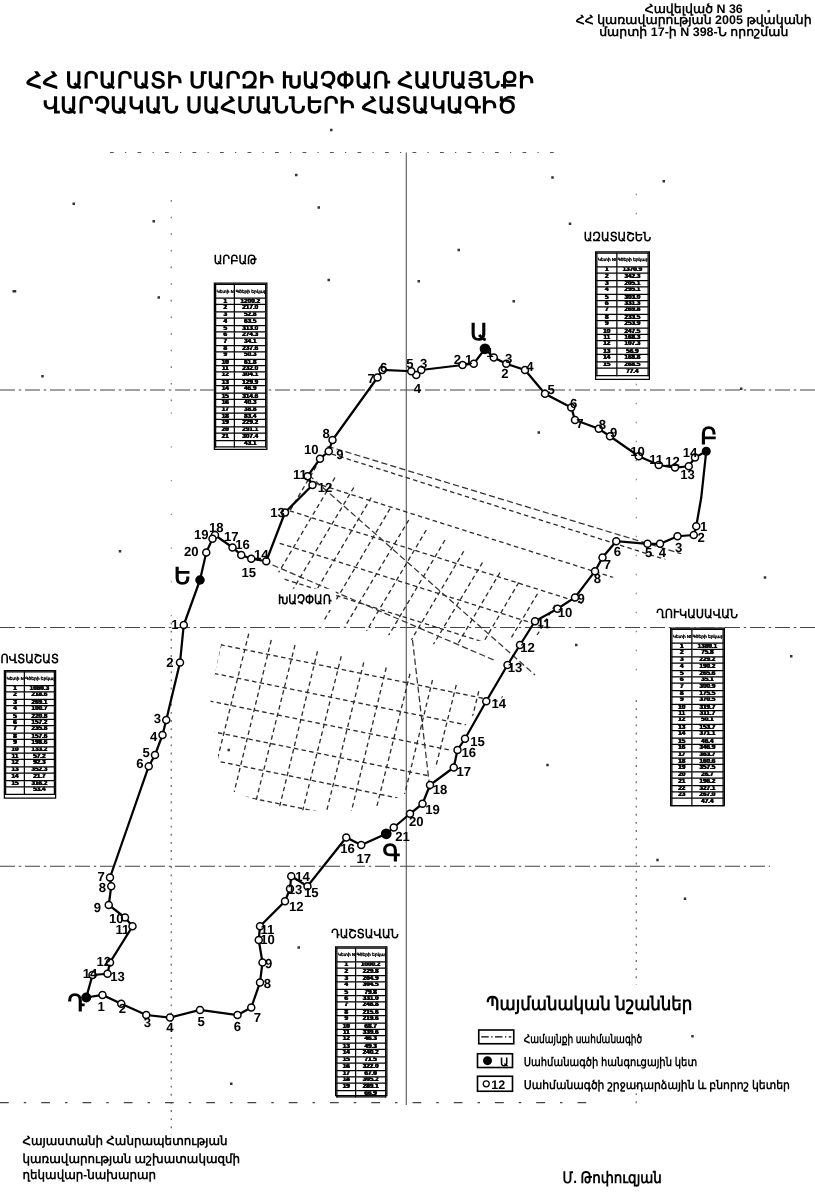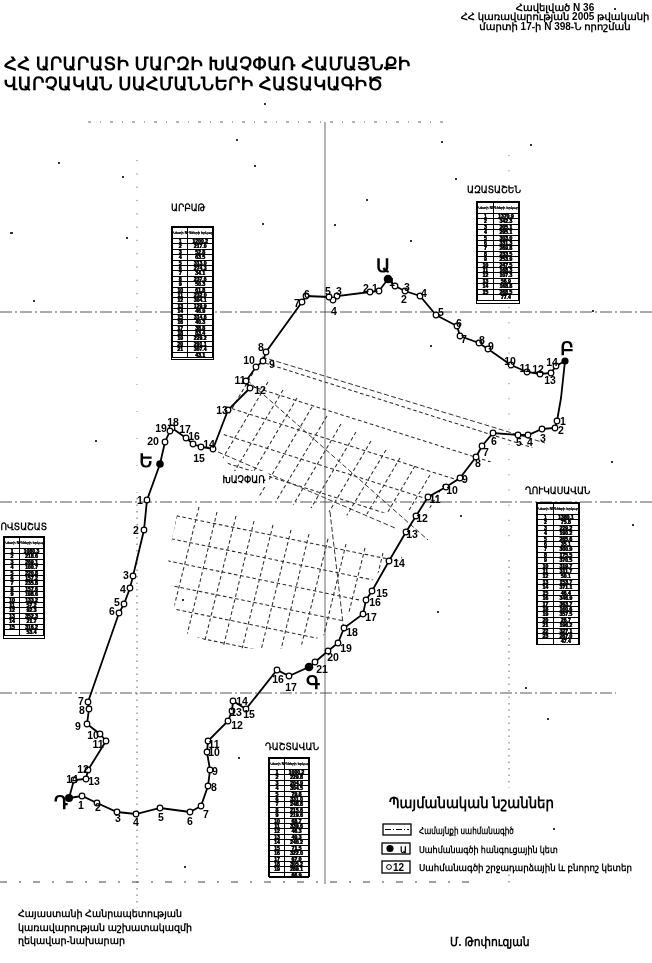--- a/index.html
+++ b/index.html
@@ -1,18 +1,18 @@
 <!DOCTYPE html>
 <html><head><meta charset="utf-8">
 <style>
 html,body{margin:0;padding:0;background:#fff;width:652px;height:963px;overflow:hidden;}
 body{font-family:"Liberation Sans",sans-serif;color:#000;position:relative;}
 .abs{position:absolute;}
 .hdr{left:410px;top:3px;width:290px;text-align:center;font-size:10px;font-weight:bold;line-height:9.3px;}
-.title{left:4px;top:55px;width:440px;text-align:left;font-size:18px;font-weight:bold;line-height:19.5px;letter-spacing:0.3px;}
+.title{left:4px;top:55px;width:440px;text-align:center;font-size:18px;font-weight:bold;line-height:19.5px;letter-spacing:0.3px;}
 .tlabel{position:absolute;font-size:10px;font-weight:bold;transform:scaleX(0.9);transform-origin:0 0;}
 .tbl{position:absolute;background:#fff;}
 .tbl table{border-collapse:collapse;table-layout:fixed;}
 .tbl td{border:1px solid #000;font-size:5.1px;font-weight:bold;padding:0;text-align:center;overflow:hidden;white-space:nowrap;line-height:4.4px;height:4.4px;text-shadow:0.35px 0 0 #000,-0.35px 0 0 #000;}
 .tbl .c1{width:38%;}
 .tbl .c2{width:62%;}
 .tbl .hd td{font-size:3.5px;height:10px;line-height:4.5px;text-shadow:0.3px 0 0 #000;}
 .tbl{border:1.5px solid #000;}
 .kh{left:219px;top:471px;font-size:10.5px;font-weight:bold;transform:scaleX(0.855);transform-origin:0 0;background:#fff;padding:2px 4px;}
 .leg-title{left:389px;top:794px;font-size:15px;font-weight:bold;transform:scaleX(0.885);transform-origin:0 0;}

